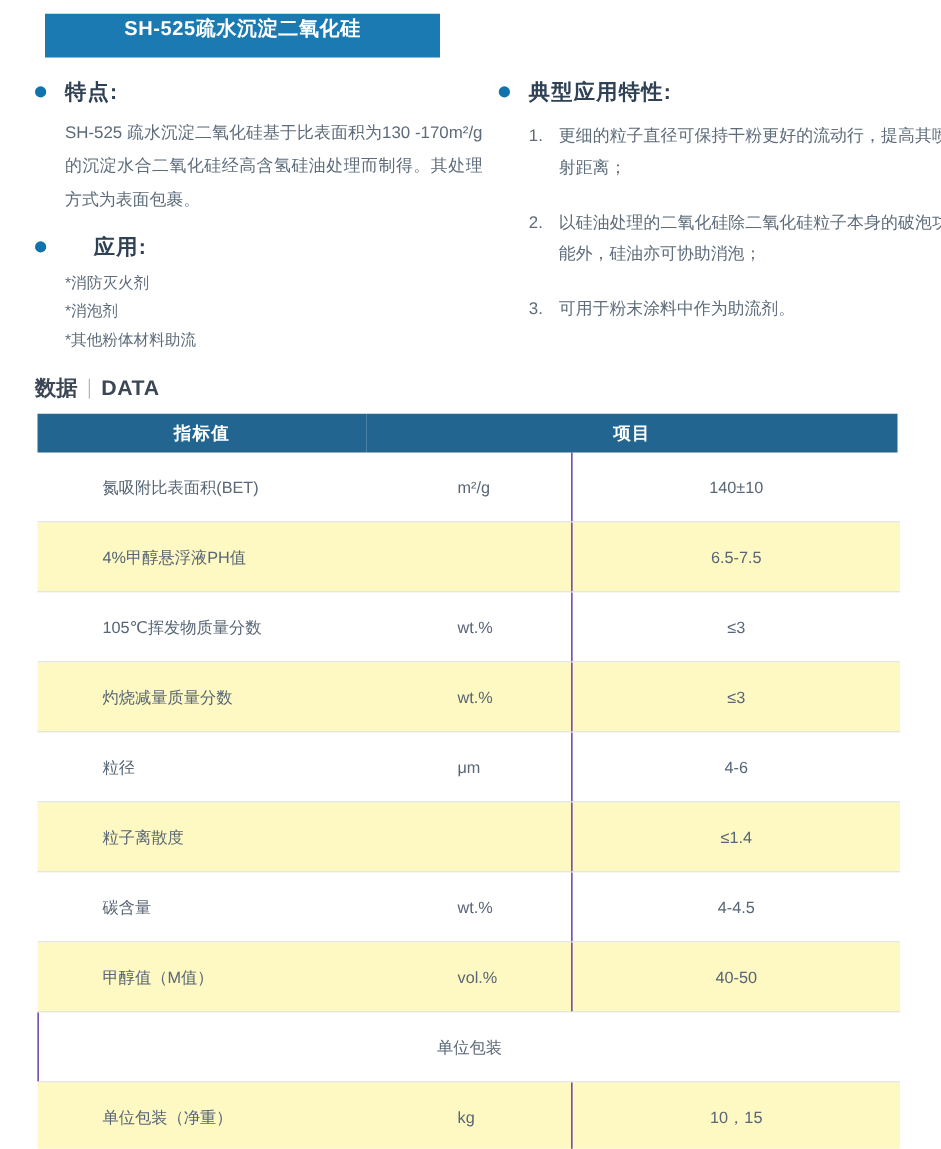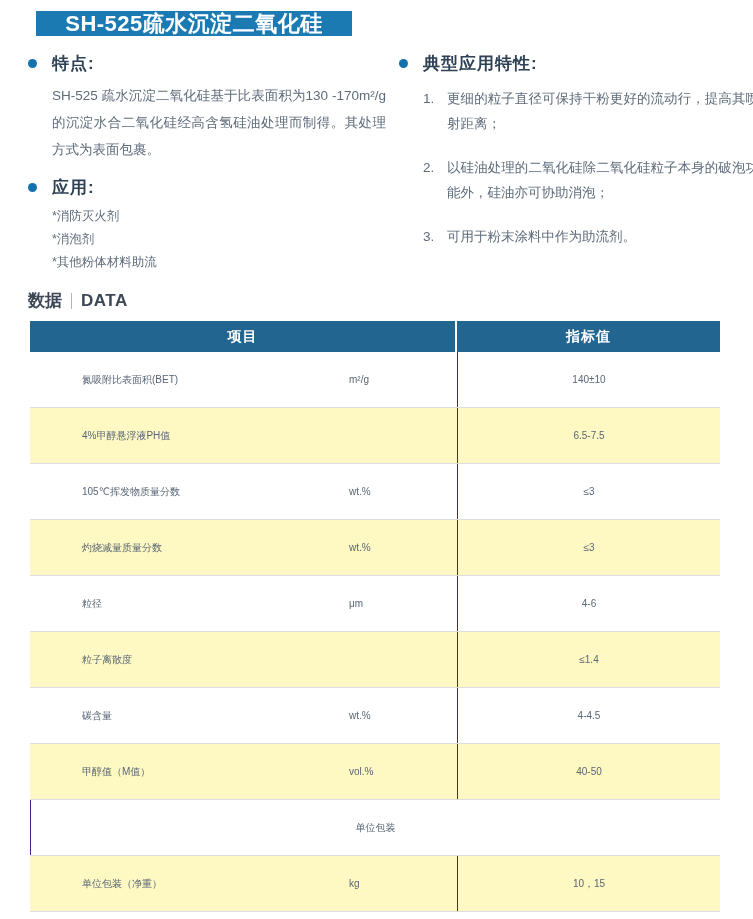--- a/index.html
+++ b/index.html
@@ -8,24 +8,24 @@
     width:753px; height:919px;
     font-family:"Liberation Sans","DejaVu Sans",sans-serif;
     color:#5d6b7a;
     overflow:hidden;
     position:relative;
   }
 
   
   .banner {
     margin:11px 0 0 36px;
-    width:316px; height:25px;
+    width:316px; height:35px;
     background:#1b7ab2;
     color:#ffffff;
-    font-size:22px; font-weight:bold;
+    font-size:16px; font-weight:bold;
     text-align:center; line-height:25px;
     letter-spacing:0.5px;
   }
 
   
   .columns { display:flex; padding:16px 12px 0 28px; }
   .col-left  { width:355px; flex:none; }
   .col-right { flex:1; padding-left:16px; }
 
   .sec-head { display:flex; align-items:center; height:22px; }
@@ -40,21 +40,21 @@
   }
 
   .features-body {
     margin:8px 0 0 24px;
     width:334px;
     font-size:13.5px; line-height:27px;
     text-align:justify;
     color:#5d6b7a;
   }
 
-  .sec-head.app { margin-top:13px; }
+  .sec-head.app { margin-top:13px;gap:23px; }
 
   .app-list { margin:7px 0 0 24px; font-size:12.5px; line-height:23px; color:#5d6b7a; }
 
   .typ-list { margin:12px 0 0 24px; }
   .typ-item { display:flex; font-size:13.5px; line-height:25px; margin-bottom:19px; color:#5d6b7a; }
   .typ-item .num { flex:none; width:24px; }
   .typ-item .txt { width:312px; text-align:justify; }
 
   
   .data-head {
@@ -76,32 +76,32 @@
     font-size:14px; font-weight:bold;
     text-align:center; line-height:31px;
     letter-spacing:1px;
   }
   .thead .h1 { width:425px; margin-right:2px; }
   .thead .h2 { flex:1; }
 
   .trow {
     display:flex; height:56px;
     border-bottom:1px solid #dbdee3;
-    font-size:10px; color:#58667545;
+    font-size:13px; color:#58667545;
     color:#586675;
     background:#ffffff;
   }
   .trow.alt { background:#fef9c3; }
   .cell-item {
     width:427px; flex:none;
     position:relative;
     display:flex; align-items:center;
     padding-left:52px;
   }
-  .iunit { position:absolute; left:319px; }
+  .iunit { position:absolute; left:336px; }
   .cell-value {
     flex:1;
     border-left:1px solid #4c1d95;
     display:flex; align-items:center; justify-content:center;
   }
 </style>
 </head>
 <body>
 
 <div>
@@ -152,22 +152,22 @@
   </div>
 
   <div class="data-head">
     <span class="cn">数据</span>
     <span class="vbar"></span>
     <span class="en">DATA</span>
   </div>
 
   <div class="ptable">
     <div class="thead">
+      <div class="h h2">指标值</div>
       <div class="h h1">项目</div>
-      <div class="h h2">指标值</div>
     </div>
 
     <div class="trow">
       <div class="cell-item">
           <span class="iname">氮吸附比表面积(BET)</span>
           <span class="iunit">m²/g</span>
         </div>
       <div class="cell-value">140±10</div>
     </div>
     <div class="trow alt">

